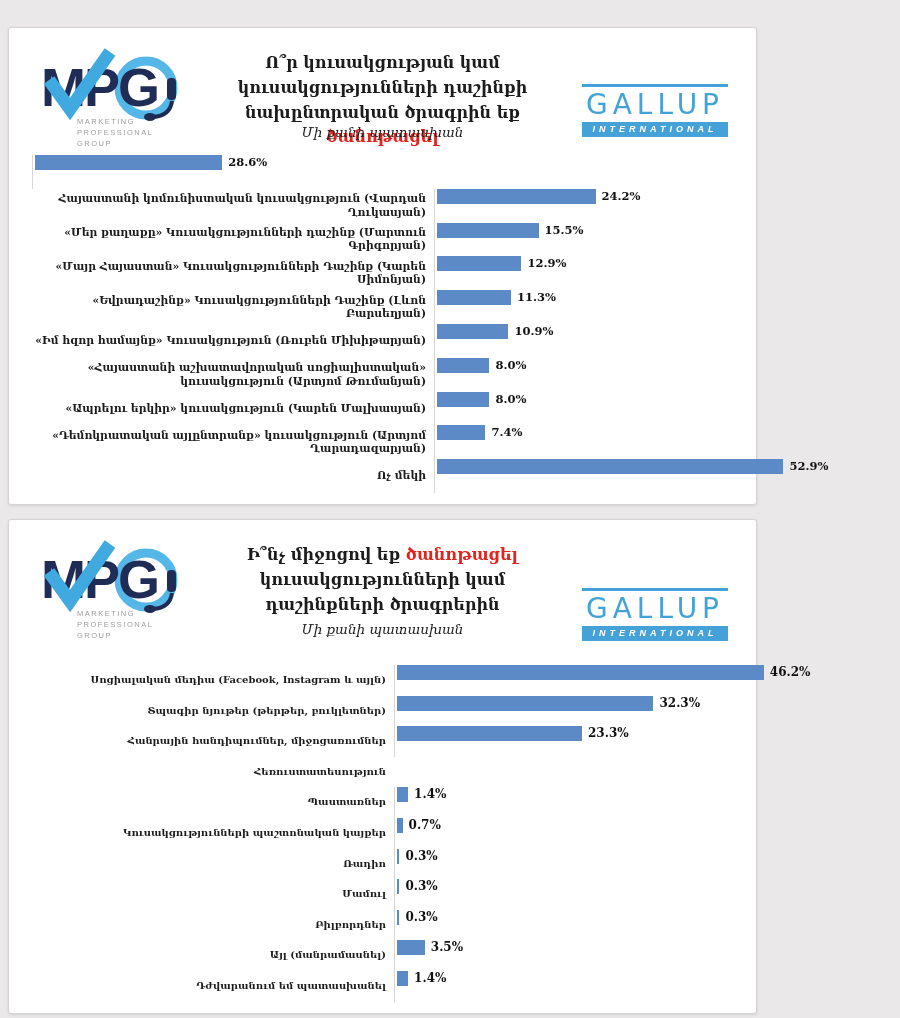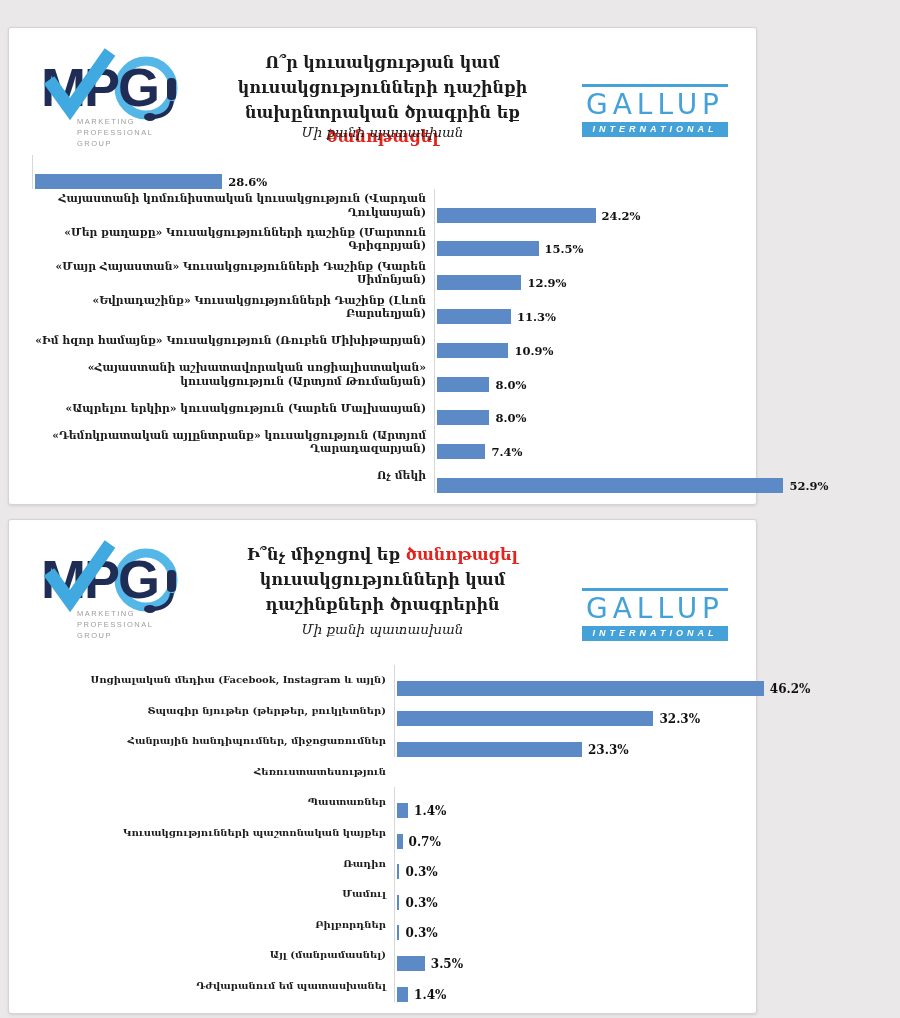--- a/index.html
+++ b/index.html
@@ -58,21 +58,21 @@
   #panel1 .row{height:33.8px;}
   #panel2 .row{height:30.6px;}
   .row-label{
     text-align:right;color:#1c1c1c;font-weight:bold;line-height:1.25;
     flex:none;
   }
   #panel1 .row-label{width:402px;font-size:10.8px;}
   #panel2 .row-label{width:362px;font-size:10px;text-align:right;}
   .bar-track{
     flex:1;align-self:stretch;
-    display:flex;align-items:flex-end;
+    display:flex;align-items:flex-start;
     border-left:1px solid #d7d7d7;
     padding-left:2px;margin-left:8px;
   }
   .bar{height:15px;background:#5b8ac6;flex:none;}
   .bar-value{
     margin-left:6px;font-weight:bold;color:#111;white-space:nowrap;
   }
   #panel1 .bar-value{font-size:11.5px;}
   #panel2 .bar-value{font-size:12px;}
 </style>

